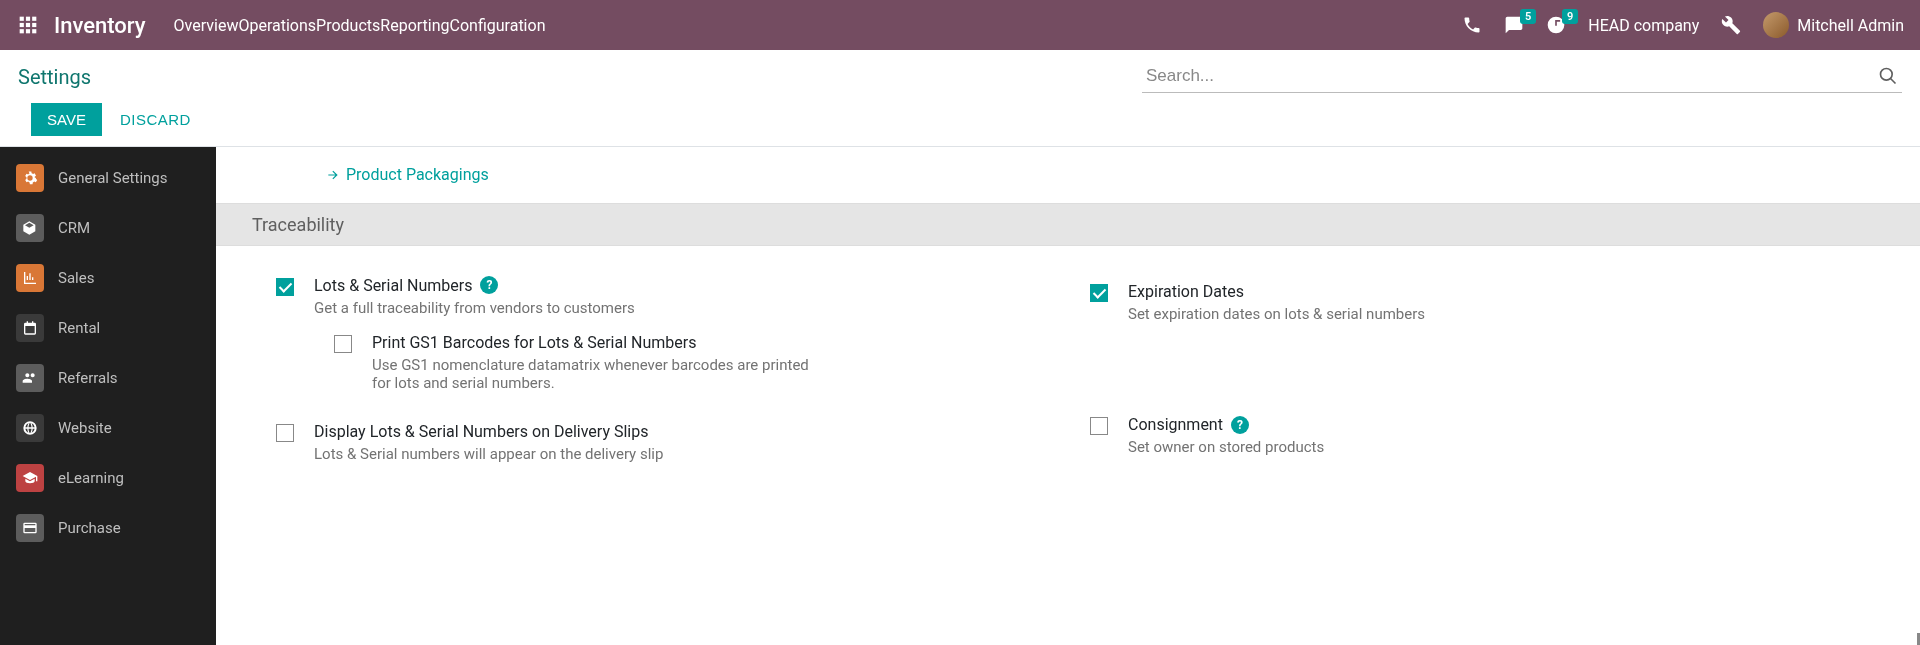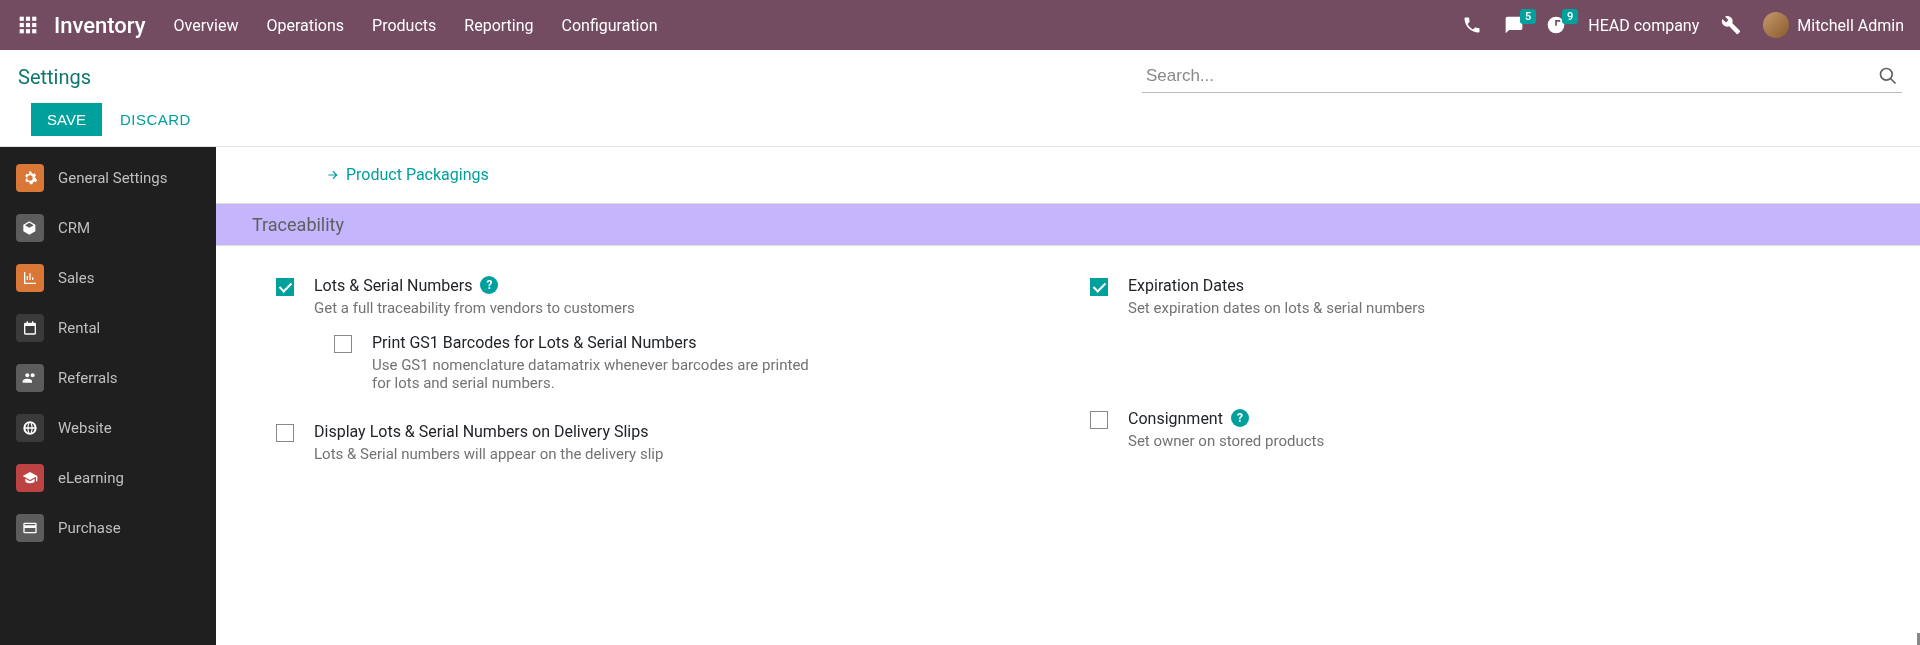--- a/index.html
+++ b/index.html
@@ -3,21 +3,21 @@
 <meta charset="utf-8">
 <style>
   * { box-sizing: border-box; margin: 0; padding: 0; }
   body { font-family: -apple-system, BlinkMacSystemFont, "Segoe UI", Roboto, Helvetica, Arial, sans-serif; font-size: 14px; color: #212529; background: #fff; width: 1920px; }
   
   
   .topnav { background: #744c61; height: 50px; display: flex; align-items: center; color: #fff; padding: 0 16px; }
   .apps-icon { width: 24px; height: 24px; margin-right: 14px; display:flex; align-items:center; justify-content:center; cursor:pointer;}
   .apps-icon svg { fill: #fff; }
   .brand { font-size: 22px; font-weight: 500; margin-right: 28px; }
-  .menu { display: flex; gap: 28px; }
+  .menu { display: flex; }
   .menu a { color: #fff; text-decoration: none; font-size: 16px; cursor:pointer; }
   .topnav-right { margin-left: auto; display: flex; align-items: center; gap: 22px; }
   .top-icon { position: relative; display:flex; align-items:center; cursor:pointer;}
   .top-icon svg { fill: #fff; }
   .badge { position: absolute; top: -6px; right: -12px; background: #00a09d; color: #fff; font-size: 11px; padding: 1px 5px; border-radius: 3px; font-weight:600; }
   .company { color: #fff; font-size: 16px; }
   .avatar { width: 26px; height: 26px; border-radius: 50%; background: linear-gradient(135deg, #c49a6c, #8b5a2b); display: inline-block; margin-right: 8px; vertical-align:middle;}
   .user { color: #fff; font-size: 16px; display:flex; align-items:center; cursor:pointer;}
 
   
@@ -43,23 +43,23 @@
   .side-icon.gray { background:#5c5c5c;}
   .side-icon.dark { background:#3a3a3a;}
   .side-icon.red { background:#bd4242;}
   
   
   .content { flex:1; max-height: 510px; overflow:hidden; position:relative;}
   .link-row { padding: 18px 0 18px 110px; }
   .arrow-link { color:#00a09d; text-decoration:none; font-size:16px; cursor:pointer; display:inline-flex; align-items:center; gap:6px;}
   .arrow-link svg { fill:#00a09d; }
   
-  .section-header { background:#c4b5fd; padding: 10px 36px; font-size:18px; color:#5f5f5f; border-top:1px solid #ddd; border-bottom:1px solid #ddd;}
-  
-  .settings-grid { display:flex; padding: 30px 16px 20px 60px; }
+  .section-header { background:#e5e5e5; padding: 10px 36px; font-size:18px; color:#5f5f5f; border-top:1px solid #ddd; border-bottom:1px solid #ddd;}
+  
+  .settings-grid { display:flex; padding: 30px 16px 20px 60px; align-items: center; }
   .col { flex:1; }
   .setting { display:flex; gap:20px; margin-bottom:30px; }
   .chk { width:18px; height:18px; border:1px solid #888; flex-shrink:0; margin-top:2px; position:relative; cursor:pointer;}
   .chk.checked { background:#00a09d; border-color:#00a09d;}
   .chk.checked::after { content:""; position:absolute; left:5px; top:1px; width:5px; height:10px; border:solid #fff; border-width:0 2px 2px 0; transform:rotate(45deg);}
   .setting-body { flex:1;}
   .setting-title { font-size:16px; color:#212529; display:flex; align-items:center; gap:8px;}
   .setting-desc { color:#737373; font-size:15px; margin-top:4px;}
   .help-icon { width:18px; height:18px; background:#00a09d; border-radius:50%; color:#fff; display:inline-flex; align-items:center; justify-content:center; font-size:12px; font-weight:bold; cursor:pointer;}
   

